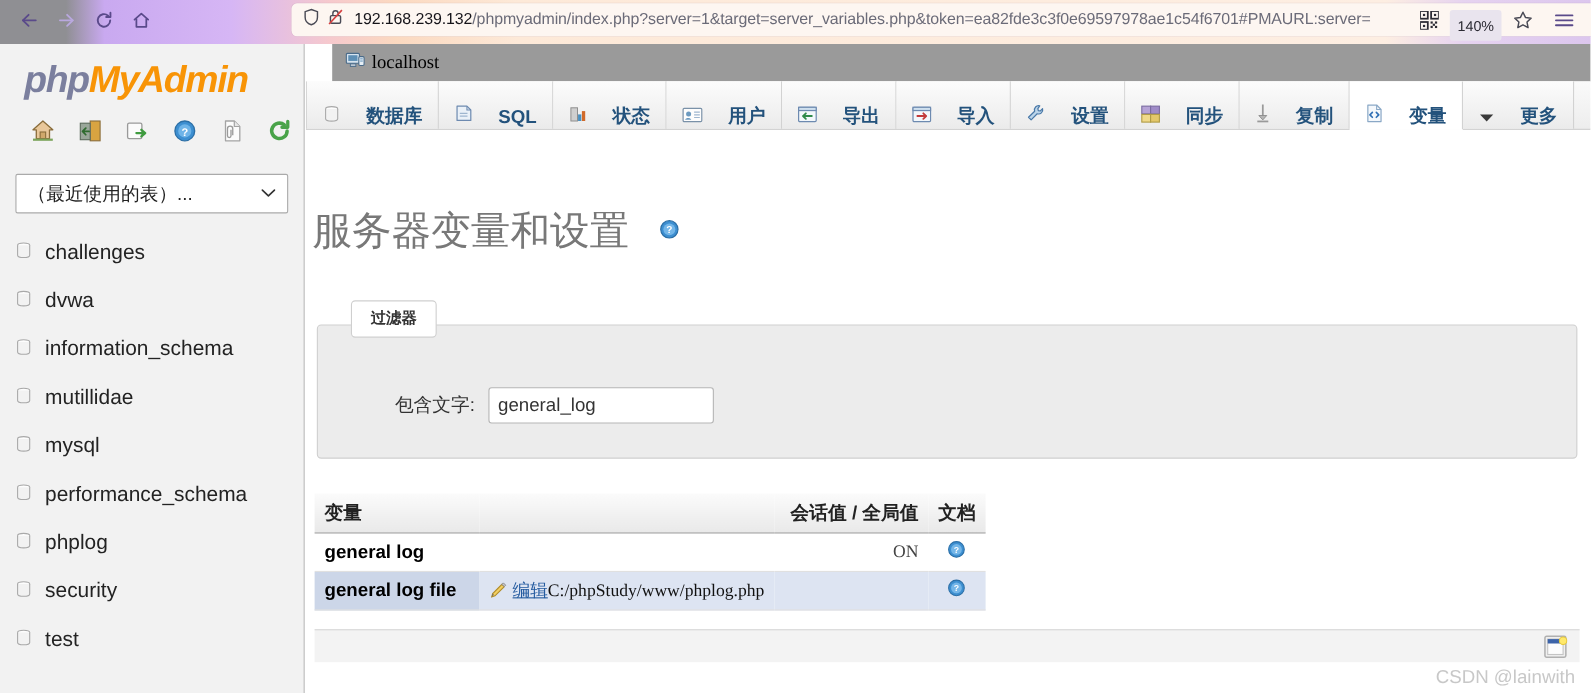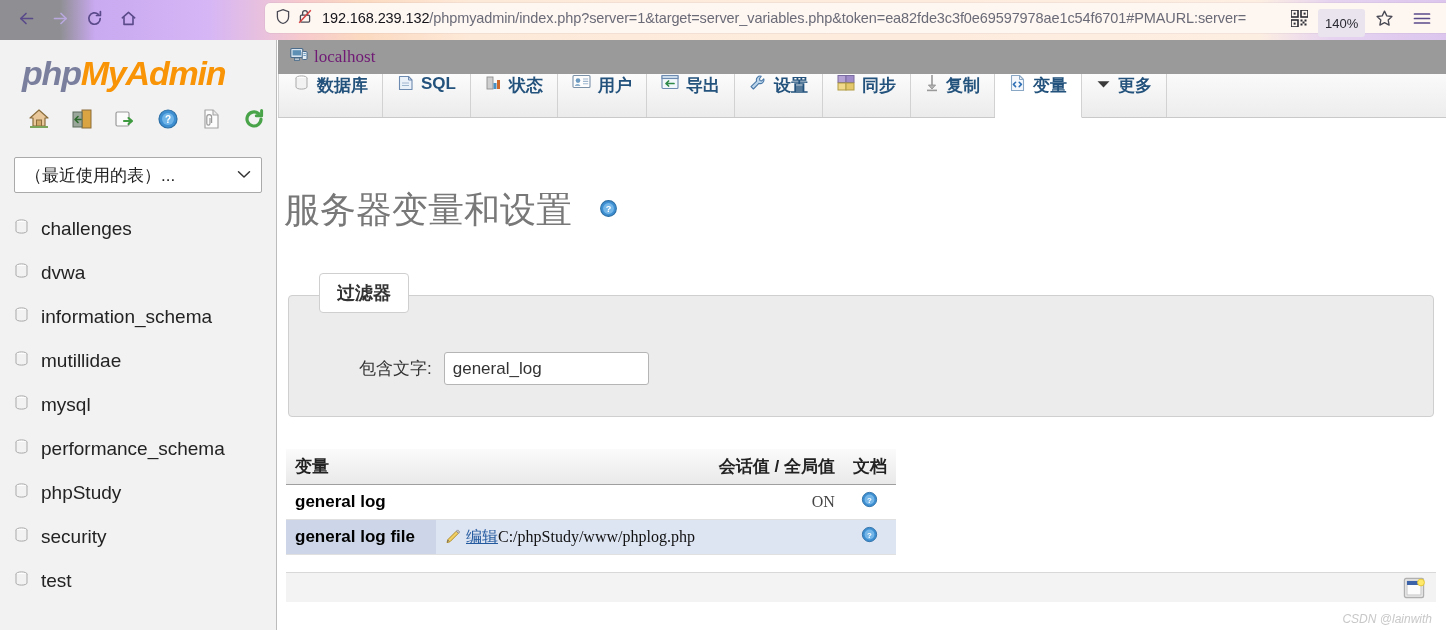--- a/index.html
+++ b/index.html
@@ -106,31 +106,32 @@
   
   #pma-main {
     position: absolute; left: 278px; top: 40px;
     width: 1168px; height: 590px;
     background: #fff; overflow: hidden;
   }
   #server-breadcrumb {
     height: 34px; background: #9a9a9a;
     display: flex; align-items: center;
     padding-left: 12px; gap: 6px;
-    color: #701a75; font-size: 17px;
+    color: #000000; font-size: 17px;
     font-family: "Liberation Serif", serif;
+    margin-left: 24px;
   }
   #tabbar {
     height: 44px;
     background: linear-gradient(#fafafa, #ededed);
     border-bottom: 1px solid #c9c9c9;
     display: flex; align-items: stretch;
   }
   .tab {
-    display: flex; align-items: flex-start; gap: 7px;
+    display: flex; align-items: flex-end; gap: 23px;
     padding: 0 14px;
     border-right: 1px solid #d2d2d2;
     font-size: 17px; font-weight: bold;
     color: #23527c;
     background: linear-gradient(#fcfcfc, #ebebeb);
   }
   .tab:first-child { border-left: 1px solid #d2d2d2; }
   .tab.active {
     background: #fff;
     border-bottom: 1px solid #fff;
@@ -151,21 +152,21 @@
     background: #ececec;
     border: 1px solid #cfcfcf;
     border-radius: 4px;
   }
   #filter-legend {
     position: absolute; top: -23px; left: 30px;
     background: #fff;
     border: 1px solid #cfcfcf;
     border-radius: 4px;
     padding: 7px 17px;
-    font-size: 18px; font-weight: bold; color: #333;
+    font-size: 14px; font-weight: bold; color: #333;
   }
   #filter-row {
     position: absolute; left: 30px; top: 56px;
     display: flex; align-items: center; gap: 12px;
   }
   #filter-label { font-size: 17px; color: #333; margin-left: 40px; }
   #filter-input {
     width: 205px; height: 33px;
     background: #fff;
     border: 1px solid #b5b5b5;
@@ -217,21 +218,21 @@
     width: 1150px; height: 30px;
     background: #f3f3f3;
     border-top: 1px solid #d8d8d8;
   }
   #console-toggle {
     position: absolute; right: 11px; top: 4px;
     width: 22px; height: 22px;
   }
   #csdn-watermark {
     position: absolute; right: 14px; bottom: 4px;
-    font-size: 12px; color: #c8c8c8; font-style: italic;
+    font-size: 17px; color: #c8c8c8;
   }
 </style>
 </head>
 <body>
 
 <div id="browser-chrome">
   <div id="chrome-inner">
 
     <div class="nav-btn" id="back-button">
       <svg width="19" height="19" viewBox="0 0 19 19" fill="none" stroke="#5a4a8a" stroke-width="1.7" stroke-linecap="round" stroke-linejoin="round">
@@ -426,21 +427,21 @@
       </span>
       <span class="db-label">performance_schema</span>
     </div>
     <div class="db-item">
       <span>
         <svg width="17" height="17" viewBox="0 0 17 17">
             <ellipse cx="8.5" cy="4" rx="5.5" ry="2.1" fill="#fdfdfd" stroke="#a9a9a9" stroke-width="1"></ellipse>
             <path d="M3 4v9c0 1.2 2.5 2.1 5.5 2.1s5.5-.9 5.5-2.1V4" fill="#f2f2f2" stroke="#a9a9a9" stroke-width="1"></path>
           </svg>
       </span>
-      <span class="db-label">phpStudy</span>
+      <span class="db-label">phplog</span>
     </div>
     <div class="db-item">
       <span>
         <svg width="17" height="17" viewBox="0 0 17 17">
             <ellipse cx="8.5" cy="4" rx="5.5" ry="2.1" fill="#fdfdfd" stroke="#a9a9a9" stroke-width="1"></ellipse>
             <path d="M3 4v9c0 1.2 2.5 2.1 5.5 2.1s5.5-.9 5.5-2.1V4" fill="#f2f2f2" stroke="#a9a9a9" stroke-width="1"></path>
           </svg>
       </span>
       <span class="db-label">security</span>
     </div>
@@ -522,20 +523,30 @@
       <span>
         <svg width="18" height="16" viewBox="0 0 18 16">
           <rect x="1" y="1.5" width="16" height="13" rx="1" fill="#f2f7fb" stroke="#6d8ab0" stroke-width="1.1"></rect>
           <rect x="1" y="1.5" width="16" height="3" fill="#cfe0ef" stroke="#6d8ab0" stroke-width="1.1"></rect>
           <path d="M13 9.5H5M7.6 7l-2.6 2.5 2.6 2.5" fill="none" stroke="#2f8a4a" stroke-width="1.7" stroke-linecap="round" stroke-linejoin="round"></path>
         </svg>
       </span>
       <span>导出</span>
     </div>
 
+    <div class="tab">
+      <span>
+        <svg width="18" height="16" viewBox="0 0 18 16">
+          <rect x="1" y="1.5" width="16" height="13" rx="1" fill="#f2f7fb" stroke="#6d8ab0" stroke-width="1.1"></rect>
+          <rect x="1" y="1.5" width="16" height="3" fill="#cfe0ef" stroke="#6d8ab0" stroke-width="1.1"></rect>
+          <path d="M5 9.5h8M10.4 7l2.6 2.5-2.6 2.5" fill="none" stroke="#c23b3b" stroke-width="1.7" stroke-linecap="round" stroke-linejoin="round"></path>
+        </svg>
+      </span>
+      <span>导入</span>
+    </div>
 
     <div class="tab">
       <span>
         <svg width="18" height="18" viewBox="0 0 18 18">
           <path d="M12.2 2.2a3.8 3.8 0 0 0-4.6 4.9L2 12.6l2.4 2.4 5.5-5.6a3.8 3.8 0 0 0 4.9-4.6l-2.1 2.1-1.8-.4-.4-1.8z" fill="#bcd5ea" stroke="#4a79a8" stroke-width="1.1" stroke-linejoin="round"></path>
         </svg>
       </span>
       <span>设置</span>
     </div>
 

